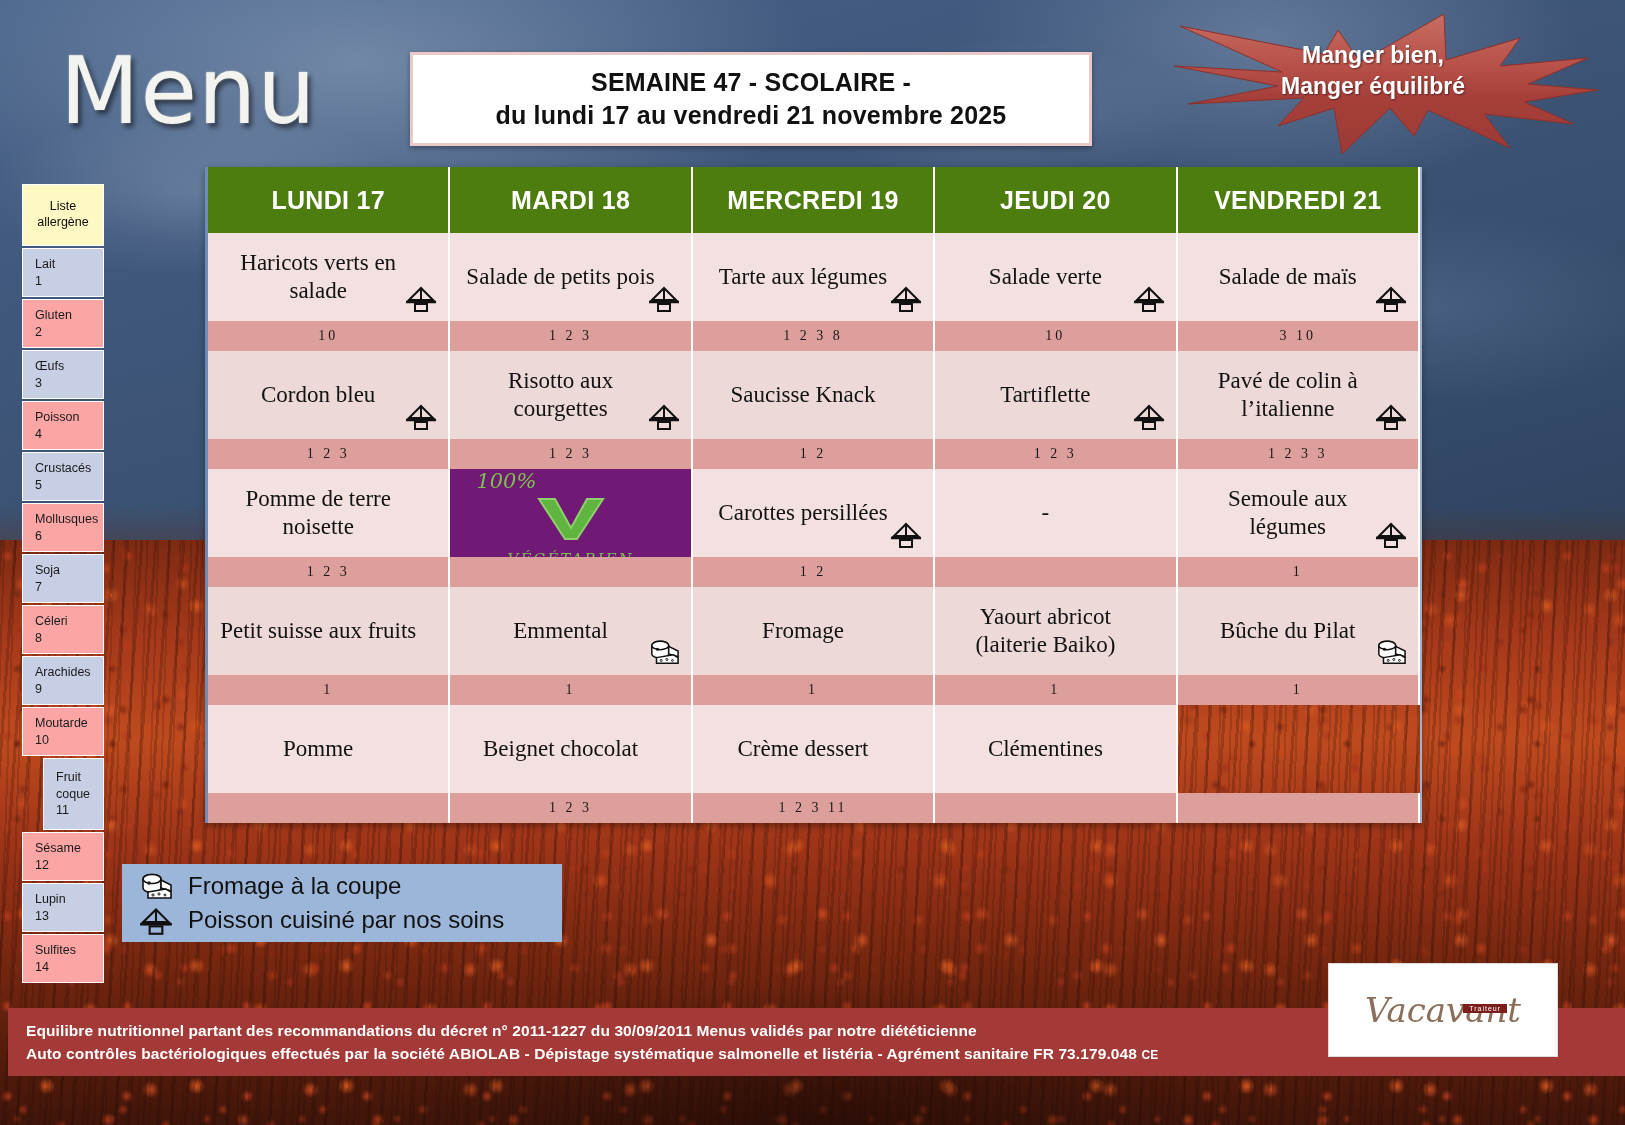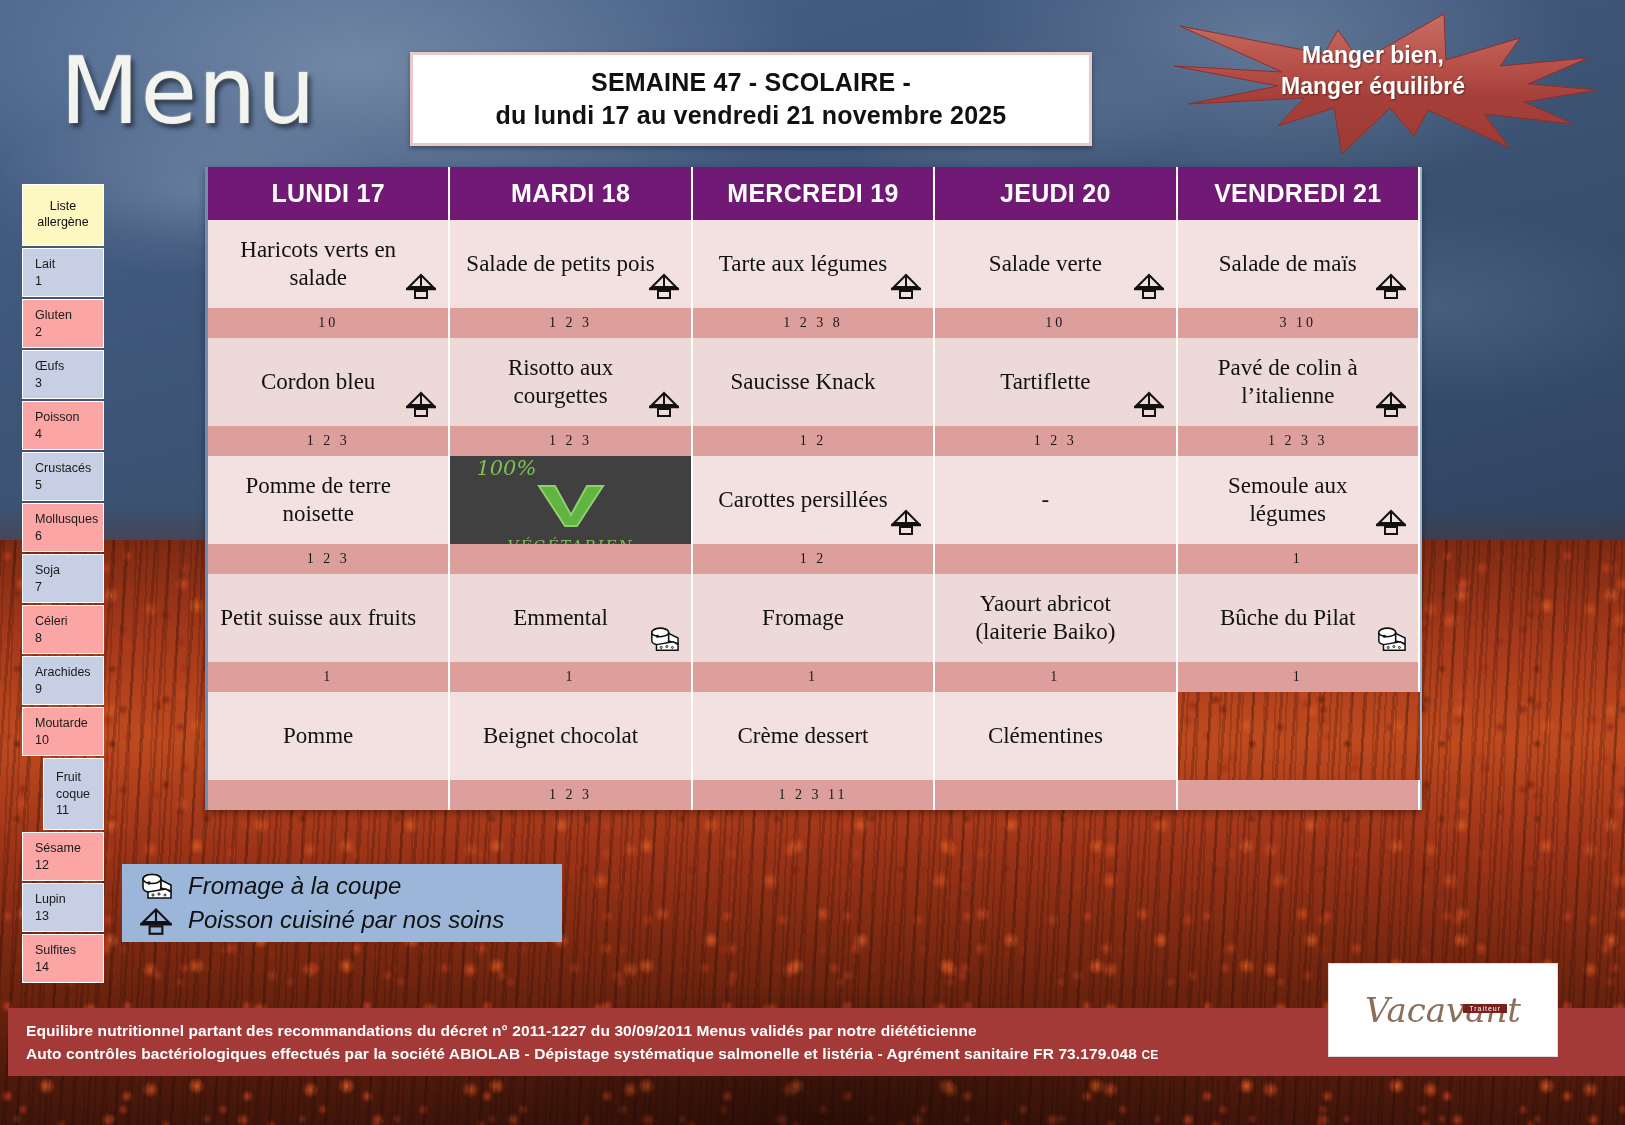--- a/index.html
+++ b/index.html
@@ -104,22 +104,22 @@
     position:absolute;left:205px;top:167px;width:1212px;z-index:5;
     box-shadow:0 3px 7px rgba(0,0,0,.35);
     border-left:3px solid #6f8cb5;border-right:2px solid #9fb2cc;
   }
   .row{display:flex;}
   .row > div{box-sizing:border-box;}
   .col{width:20%;border-right:2px solid #fff;position:relative;}
   .col:last-child{border-right:none;}
 
   .hdr{
-    background:#701a75;color:#fff;font-weight:bold;font-size:25px;
-    height:53px;display:flex;align-items:center;justify-content:center;
+    background:#4d7c0f;color:#fff;font-weight:bold;font-size:25px;
+    height:66px;display:flex;align-items:center;justify-content:center;
     letter-spacing:.3px;
   }
   .hdr.col{border-right:2px solid #fff;}
 
   .dish{
     background:#f2e1e0;height:88px;
     display:flex;align-items:center;justify-content:center;text-align:center;
     padding:4px 30px 4px 10px;
     font-family:"Liberation Serif",serif;font-size:23px;color:#121212;line-height:1.22;
   }
@@ -129,31 +129,31 @@
     display:flex;align-items:center;justify-content:center;
     font-family:"Liberation Serif",serif;font-size:14px;color:#181818;letter-spacing:3px;
   }
   .alrow.col{border-right:2px solid #fff;}
   .dish.col{border-right:2px solid #fff;}
 
   .ic{position:absolute;right:10px;bottom:8px;width:34px;height:30px;}
   .ic svg{display:block;}
 
   .veg-logo{
-    position:absolute;inset:0;background:#404040;
+    position:absolute;inset:0;background:#701a75;
     display:flex;flex-direction:column;align-items:center;justify-content:space-between;
   }
   .veg-100{font-family:"DejaVu Serif",serif;font-style:italic;font-size:21px;color:#7cc24f;align-self:flex-start;margin-left:26px;}
   .veg-word{font-family:"DejaVu Serif",serif;font-style:italic;font-size:15px;color:#7cc24f;letter-spacing:2px;margin-top:2px;}
 
   
   .legend{
     position:absolute;left:122px;top:864px;width:424px;height:78px;z-index:5;
     background:#9cb6d9;display:flex;flex-direction:column;justify-content:center;
-    padding-left:16px;gap:2px;font-style:italic;
+    padding-left:16px;gap:2px;
   }
   .legend-row{display:flex;align-items:center;gap:14px;}
   .legend-row .lbl{font-size:24px;color:#111;}
   .lic{width:36px;height:32px;flex:0 0 36px;}
 
   
   .footer{
     position:absolute;left:8px;top:1008px;width:1609px;height:68px;z-index:5;
     background:#a33a38;color:#fff;
     display:flex;flex-direction:column;justify-content:center;gap:5px;

